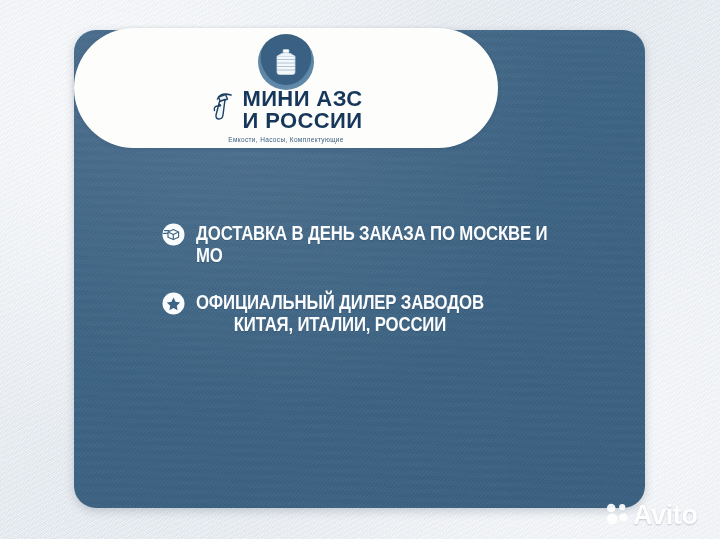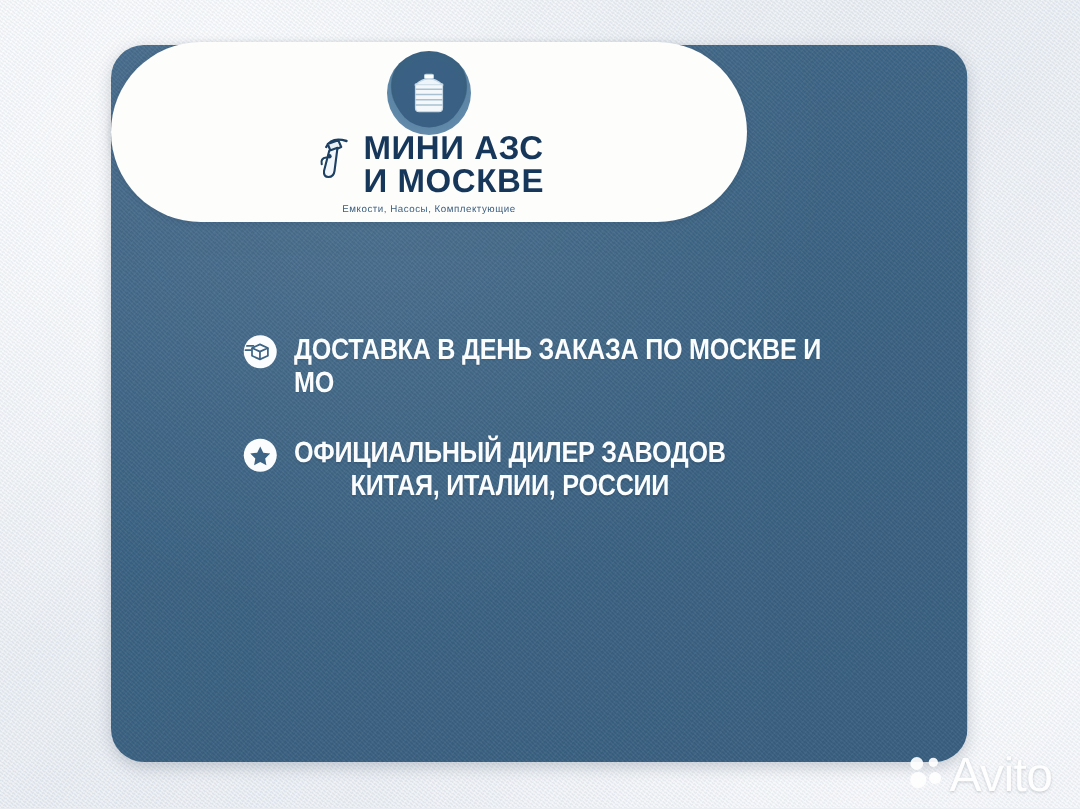--- a/index.html
+++ b/index.html
@@ -174,22 +174,22 @@
     left: 604px;
     top: 500px;
     display: flex;
     align-items: center;
     gap: 3px;
     opacity: 0.93;
   }
   #avito-mark { display: block; }
   #avito-text {
     font-family: "Liberation Sans", sans-serif;
-    font-size: 32px;
-    font-weight: normal;
+    font-size: 27px;
+    font-weight: bold;
     color: #ffffff;
     letter-spacing: -0.4px;
     line-height: 1;
     text-shadow: 0 1px 2px rgba(90,105,120,0.35);
   }
 </style>
 </head>
 <body>
 
 <div id="page">
@@ -226,21 +226,21 @@
 
             <path d="M10.5 12.5 L16 10.5 L14 26 Q13.5 30 10 30 Q6.6 30 7 26 Z" fill="#f2f7fb" stroke="#1d4063" stroke-width="1.4" stroke-linejoin="round"></path>
 
             <path d="M8.5 17 Q4.5 17.5 5.5 21.5" stroke="#1d4063" stroke-width="1.4" fill="none" stroke-linecap="round"></path>
             <circle cx="10.6" cy="16.2" r="1.5" fill="#1d4063"></circle>
           </svg>
         </span>
 
         <div id="logo-words">
           <span class="logo-line">МИНИ АЗС</span>
-          <span class="logo-line">И МОСКВЕ</span>
+          <span class="logo-line">И РОССИИ</span>
         </div>
       </div>
 
       <div id="logo-tagline">Емкости, Насосы, Комплектующие</div>
     </div>
   </div>
 
   <div id="features">
 
     <div class="feature-row">

